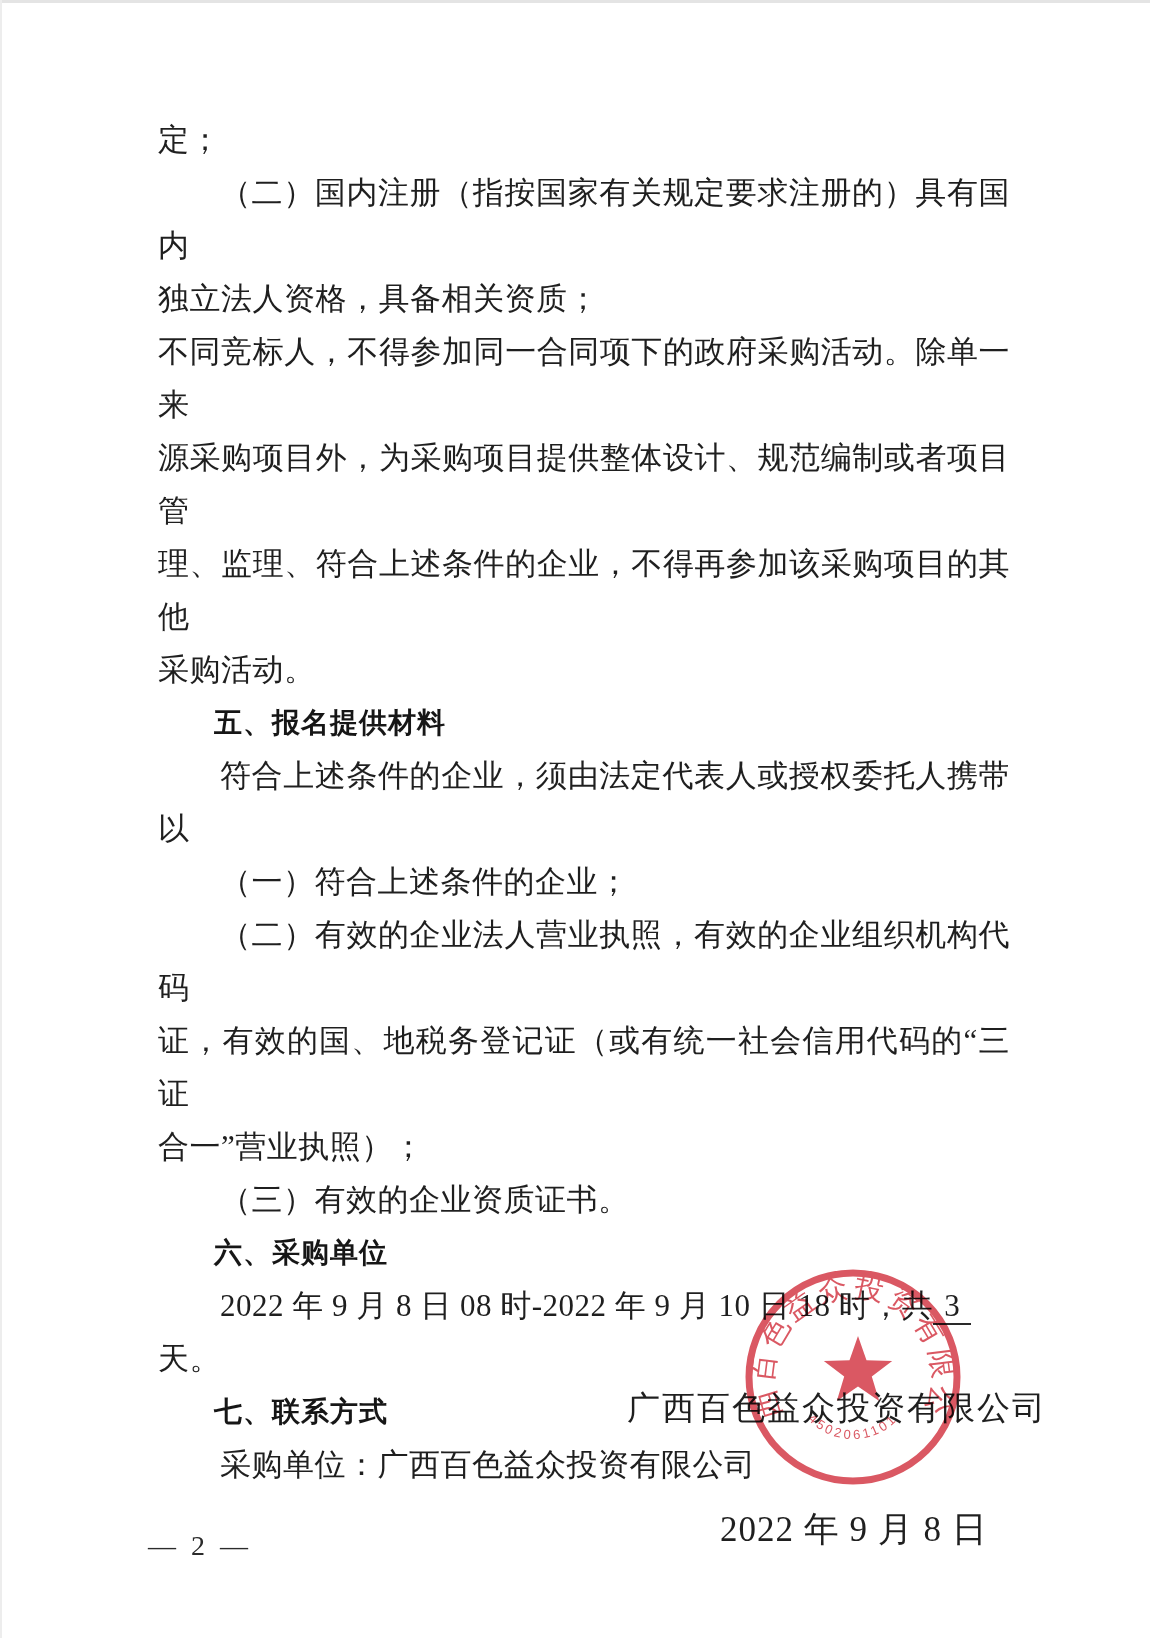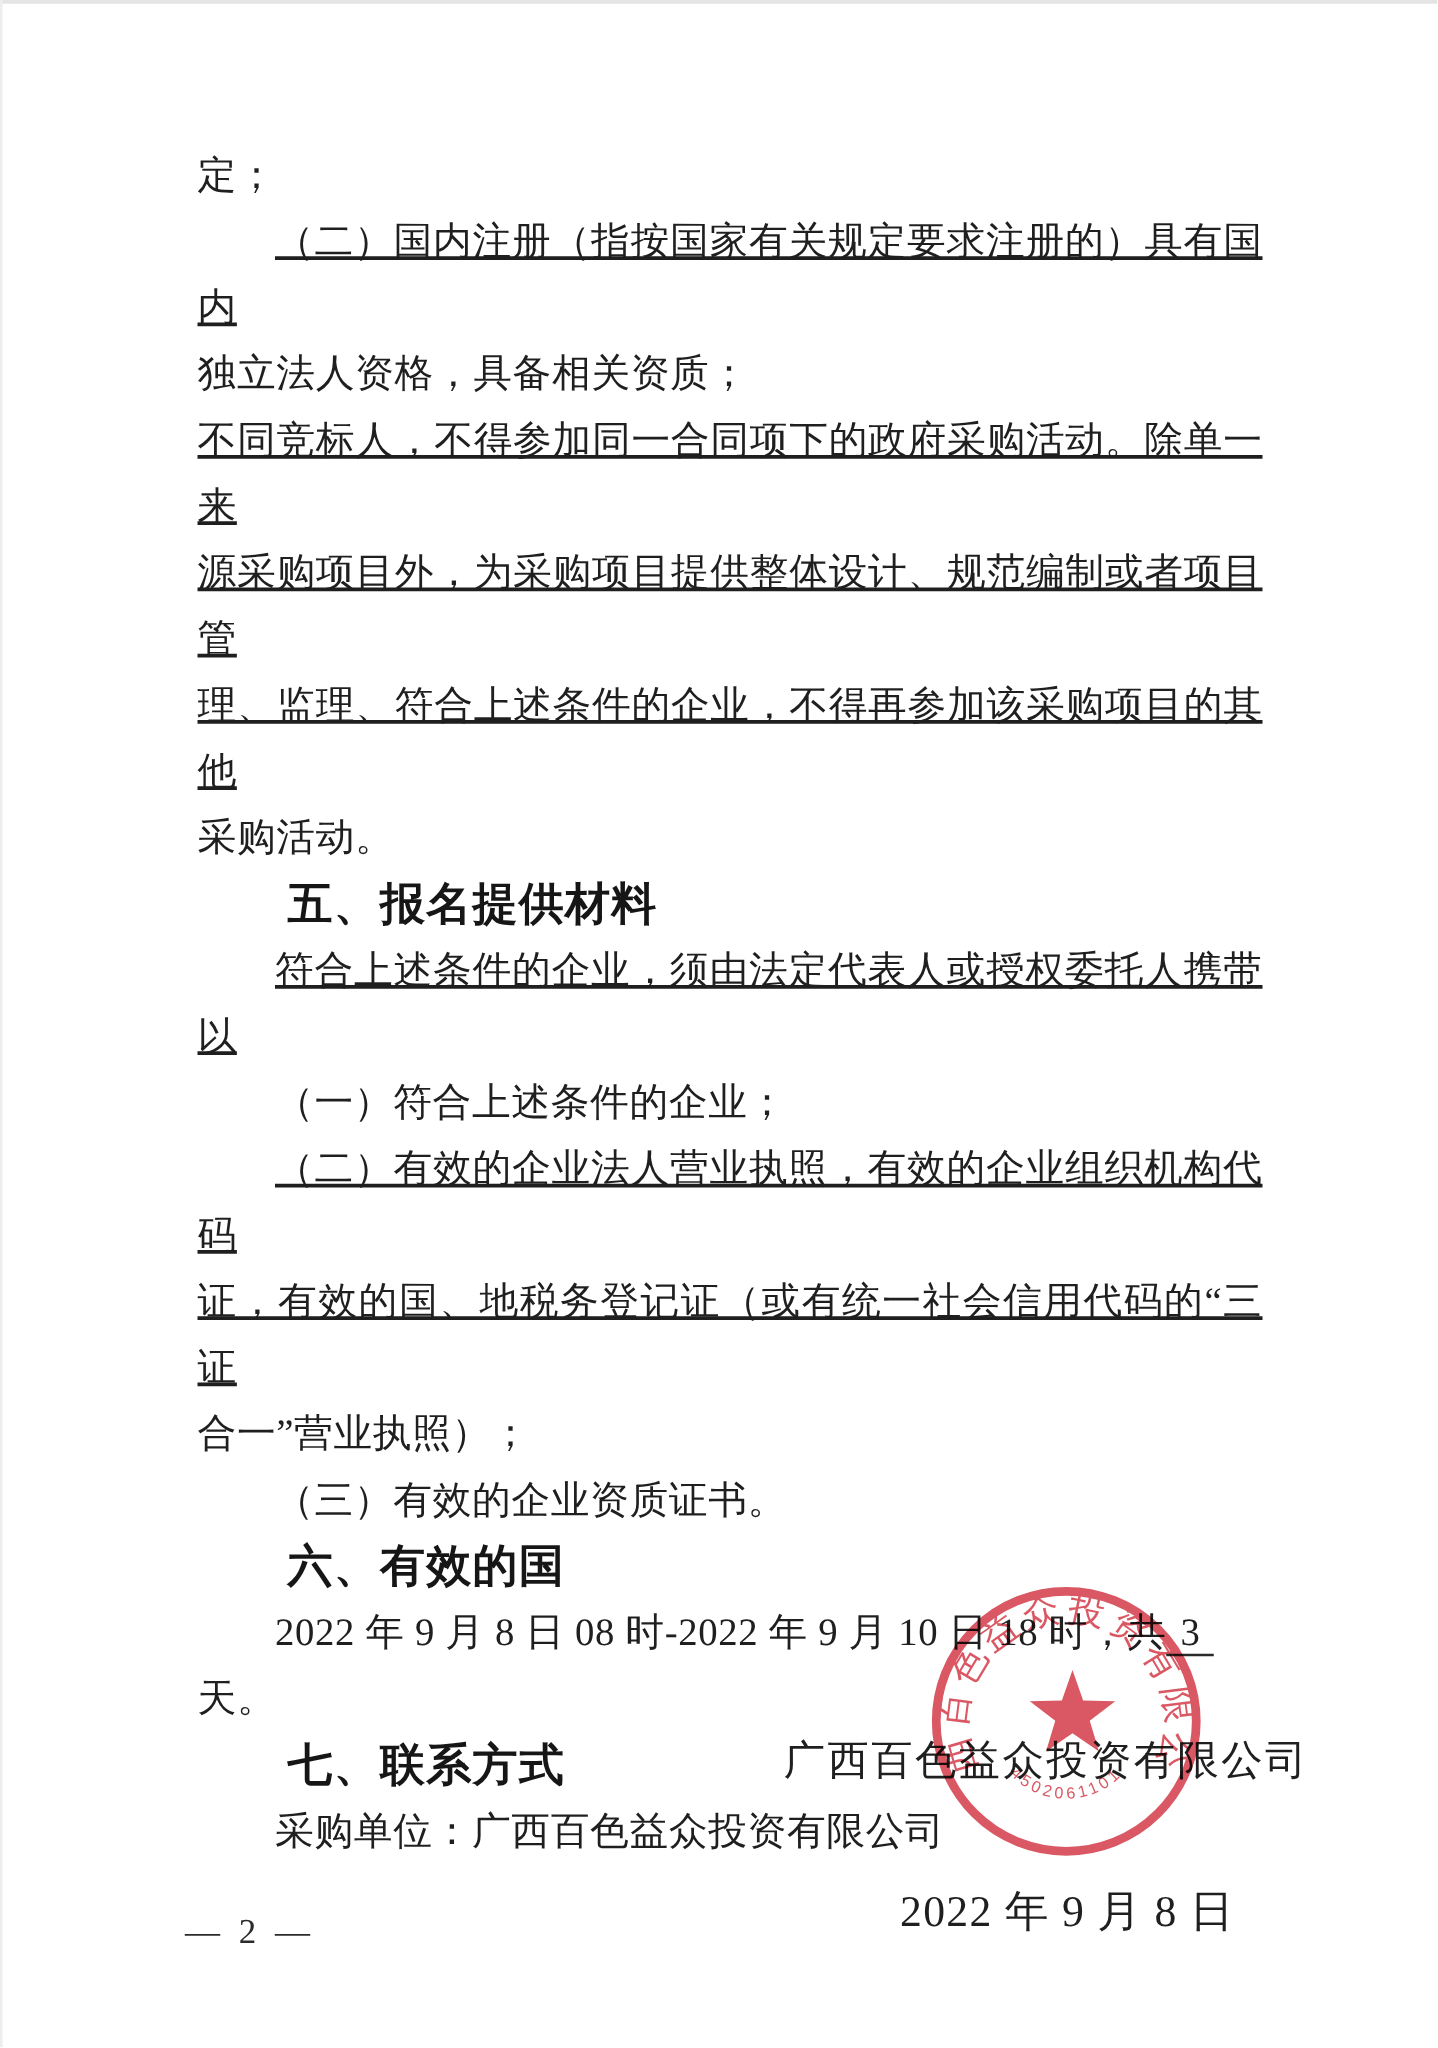--- a/index.html
+++ b/index.html
@@ -12,24 +12,24 @@
   .edge-top{position:absolute;left:0;top:0;width:1150px;height:3px;background:#e4e4e4;}
   .edge-left{position:absolute;left:0;top:0;width:2px;height:1638px;background:#ededed;}
 
   .textblock{
     position:absolute;left:158px;top:113px;width:852px;
     font-size:31px;line-height:53px;
     letter-spacing:0.5px;
   }
   .ln{min-height:53px;text-align:left;}
   .ind{text-indent:2em;}
-  .jf{text-align:justify;text-align-last:justify;text-justify:inter-character;text-decoration:underline;}
+  .jf{text-align:justify;text-align-last:justify;text-justify:inter-character;}
   .hd{
     font-family:"Liberation Sans","DejaVu Sans",sans-serif;
-    font-weight:700;font-size:36px;color:#161616;letter-spacing:1px;
+    font-weight:700;font-size:28px;color:#161616;letter-spacing:1px;
   }
   .udays{
     border-bottom:2px solid #2a2a2a;
     padding:0 11px;
   }
 
   .sig-company{
     position:absolute;left:627px;top:1386px;width:400px;
     font-size:33px;letter-spacing:2px;color:#1f1f1f;white-space:nowrap;
   }
@@ -62,21 +62,21 @@
   <div class="ln jf">源采购项目外，为采购项目提供整体设计、规范编制或者项目管</div>
   <div class="ln jf">理、监理、符合上述条件的企业，不得再参加该采购项目的其他</div>
   <div class="ln">采购活动。</div>
   <div class="ln ind hd">五、报名提供材料</div>
   <div class="ln ind jf">符合上述条件的企业，须由法定代表人或授权委托人携带以</div>
   <div class="ln ind">（一）符合上述条件的企业；</div>
   <div class="ln ind jf">（二）有效的企业法人营业执照，有效的企业组织机构代码</div>
   <div class="ln jf">证，有效的国、地税务登记证（或有统一社会信用代码的“三证</div>
   <div class="ln">合一”营业执照）；</div>
   <div class="ln ind">（三）有效的企业资质证书。</div>
-  <div class="ln ind hd">六、有效的国</div>
+  <div class="ln ind hd">六、采购单位</div>
   <div class="ln ind"><span>2022 年 9 月 8 日 08 时-2022 年 9 月 10 日 18 时，共</span><span class="udays">3</span><span>天。</span></div>
   <div class="ln ind hd">七、联系方式</div>
   <div class="ln ind">采购单位：广西百色益众投资有限公司</div>
 
 </div>
 
 <div class="sig-company">广西百色益众投资有限公司</div>
 <div class="sig-date">2022 年 9 月 8 日</div>
 
 <svg class="stamp" viewBox="0 0 280 280" xmlns="http://www.w3.org/2000/svg">

